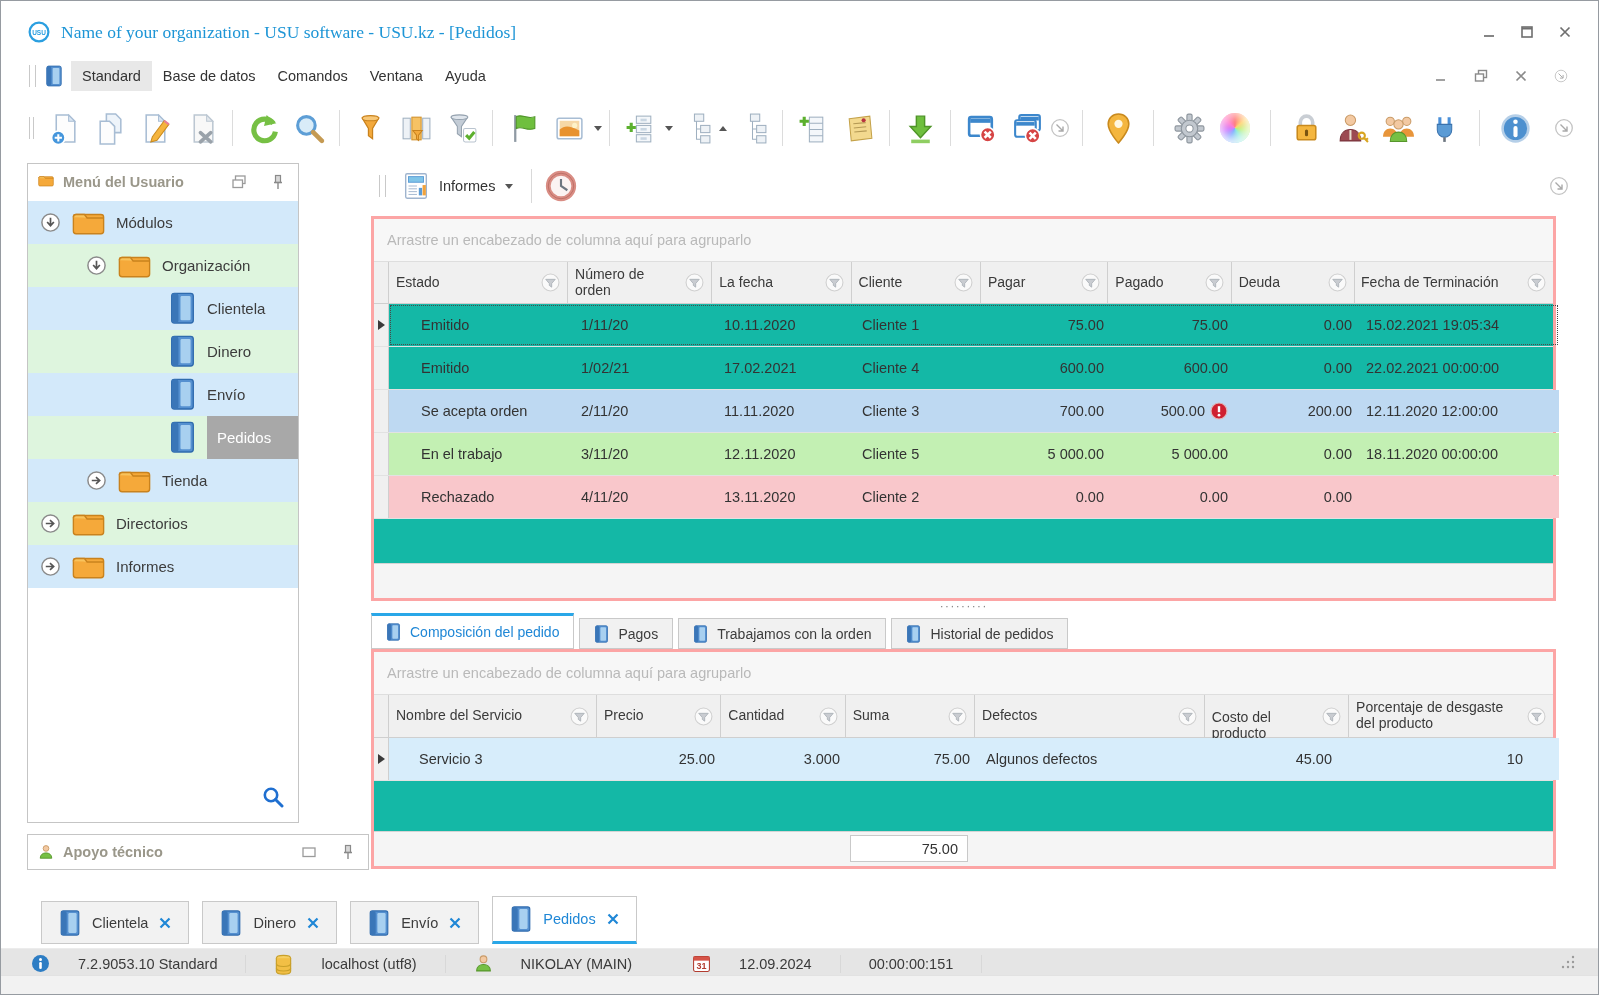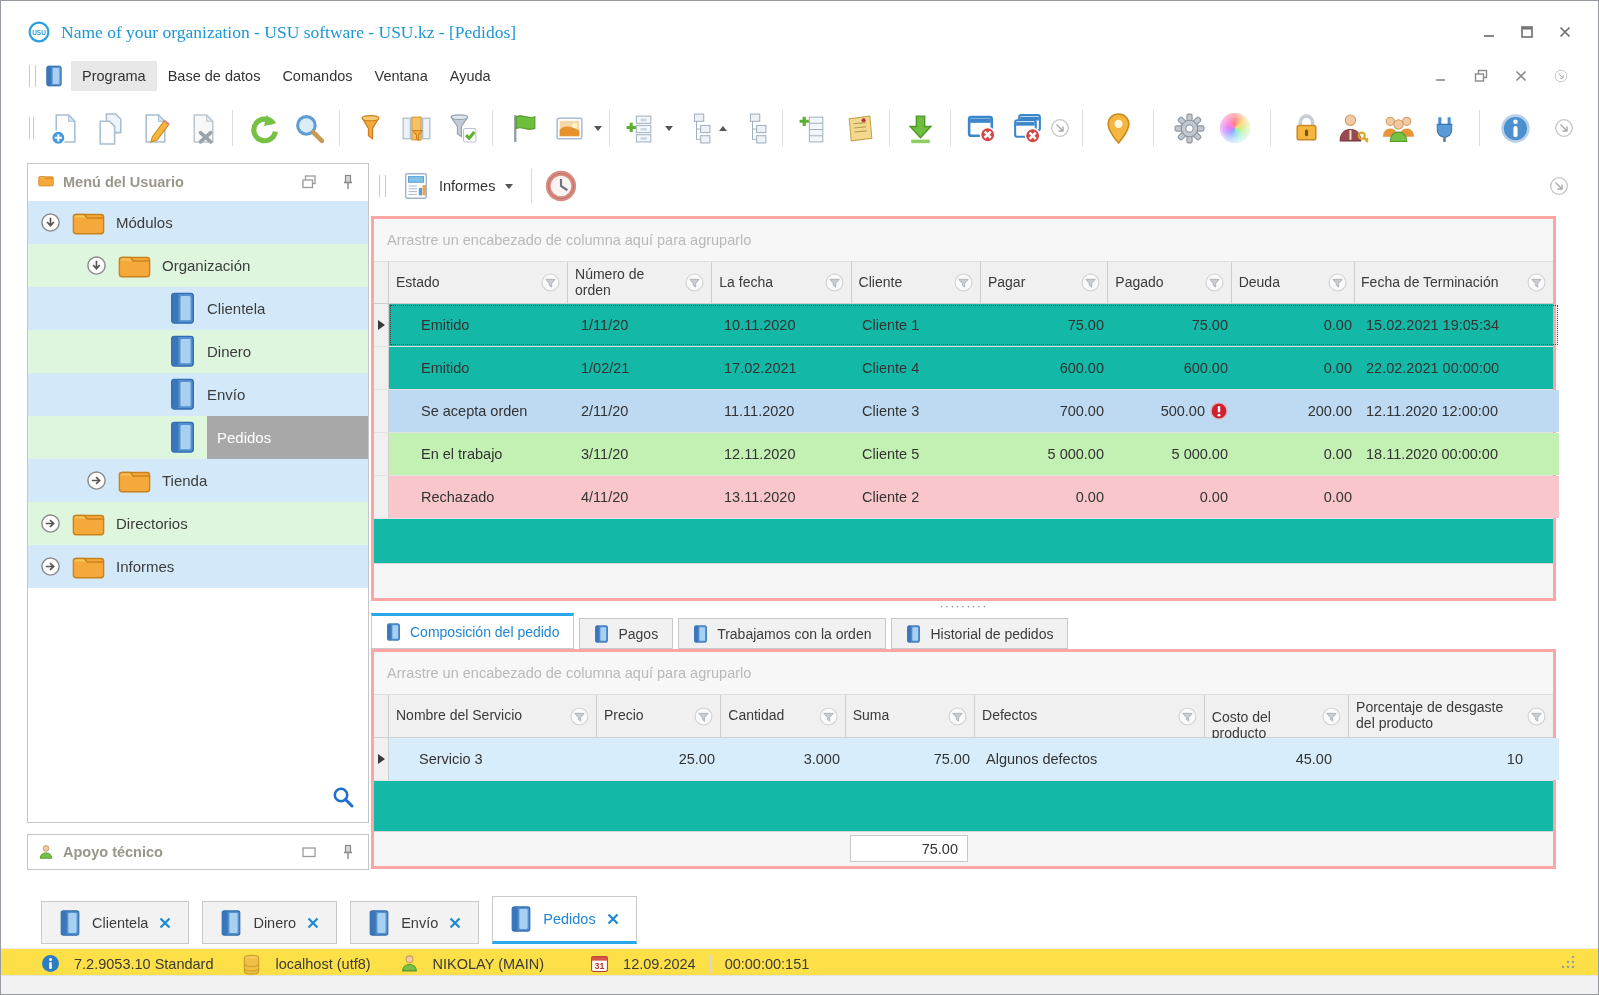--- a/index.html
+++ b/index.html
@@ -24,21 +24,21 @@
   .tb-sep{width:1px;height:36px;background:#dcdcdc;margin:0 7px;flex:none;}
   .tb-btn{width:46px;height:46px;display:flex;align-items:center;justify-content:center;flex:none;}
   .tb-btn svg{width:33px;height:33px;}
   .caret-d{width:0;height:0;border-left:4px solid transparent;border-right:4px solid transparent;border-top:5px solid #555;margin-left:2px;}
   .caret-u{width:0;height:0;border-left:4px solid transparent;border-right:4px solid transparent;border-bottom:5px solid #555;margin-right:2px;}
   .tb-right{margin-left:auto;display:flex;align-items:center;}
   .sphere{width:30px;height:30px;border-radius:50%;
           background:conic-gradient(#ff7b7b,#ffd36e,#b9f06e,#7be6d9,#7ba8ff,#d07bff,#ff7bd0,#ff7b7b);
           box-shadow:inset -4px -6px 10px rgba(255,255,255,.75), inset 3px 4px 7px rgba(255,255,255,.5);}
   
-  .sidebar1{position:absolute;left:26px;top:162px;width:342px;height:660px;border:1px solid #c5c5c5;background:#fff;box-sizing:border-box;}
+  .sidebar1{position:absolute;left:26px;top:162px;width:272px;height:660px;border:1px solid #c5c5c5;background:#fff;box-sizing:border-box;}
   .panel-head{height:35px;display:flex;align-items:center;padding:0 12px 0 10px;gap:9px;}
   .panel-title{font-size:14.5px;font-weight:bold;color:#9a978a;flex:1;}
   .ph-ico{width:16px;height:16px;}
   .tree{position:absolute;top:37px;left:0;right:0;}
   .trow{height:43px;display:flex;align-items:center;}
   .t-blue{background:#d3e9fa;}
   .t-green{background:#def5de;}
   .tsp{flex:none;}
   .exp{width:21px;height:21px;flex:none;margin-right:11px;}
   .tfolder{width:33px;height:27px;flex:none;margin-right:11px;}
@@ -108,22 +108,22 @@
   .dtab.active{height:36px;background:#fff;border-top:3px solid #29a7e8;color:#1f87d6;}
   .dtab svg{width:15px;height:18px;}
   
   .wtabs{position:absolute;left:40px;top:895px;height:48px;display:flex;align-items:flex-end;gap:13px;}
   .wtab{display:flex;align-items:center;gap:11px;padding:0 17px;height:43px;background:#f2f2f2;border:1px solid #c9c9c9;
         box-sizing:border-box;font-size:14.5px;color:#3c3c3c;white-space:nowrap;}
   .wtab.active{height:48px;background:#fff;color:#1f87d6;border-bottom:3px solid #29a7e8;}
   .wtab svg.bk{width:22px;height:28px;}
   .xclose{width:12px;height:12px;}
   
-  .statusbar{position:absolute;left:0;top:947px;right:0;height:30px;display:flex;align-items:center;gap:14px;
-             padding-left:40px;font-size:14.5px;color:#3a3a3a;background:#fde047;border-top:1px solid #ececec;box-sizing:border-box;}
+  .statusbar{position:absolute;left:0;top:947px;right:0;height:30px;display:flex;align-items:center;gap:28px;
+             padding-left:30px;font-size:14.5px;color:#3a3a3a;background:#e5e5e5;border-top:1px solid #ececec;box-sizing:border-box;}
   .sico{width:19px;height:19px;flex:none;}
   .sdiv{width:1px;height:18px;background:#d8d8d8;}
   .resize-grip{position:absolute;right:22px;top:953px;width:16px;height:16px;}
   .bottom-strip{position:absolute;left:0;bottom:0;right:0;height:18px;background:#f2f2f2;border-top:1px solid #e2e2e2;}
 </style>
 </head>
 <body>
 
 <div id="app">
 
@@ -157,21 +157,21 @@
 
   <div class="menubar">
     <span class="grip"></span>
     <span class="menu-book">
       <svg width="18" height="22" viewBox="0 0 20 24">
           <rect x="2" y="1" width="16" height="22" rx="2" fill="#5590d0" stroke="#2f6bae"></rect>
           <rect x="2" y="1" width="5" height="22" rx="2" fill="#3a76b8"></rect>
           <rect x="8.5" y="3" width="7.5" height="18" rx="1" fill="#a8d0f0"></rect>
         </svg>
     </span>
-    <span class="menu-item hl">Programa</span>
+    <span class="menu-item hl">Standard</span>
     <span class="menu-item">Base de datos</span>
     <span class="menu-item">Comandos</span>
     <span class="menu-item">Ventana</span>
     <span class="menu-item">Ayuda</span>
     <div class="mdi-controls">
       <span class="wc">
           <svg viewBox="0 0 14 14">
             <path d="M2 11h9" stroke="#8a8a8a" stroke-width="1.6"></path>
           </svg>
         </span>

